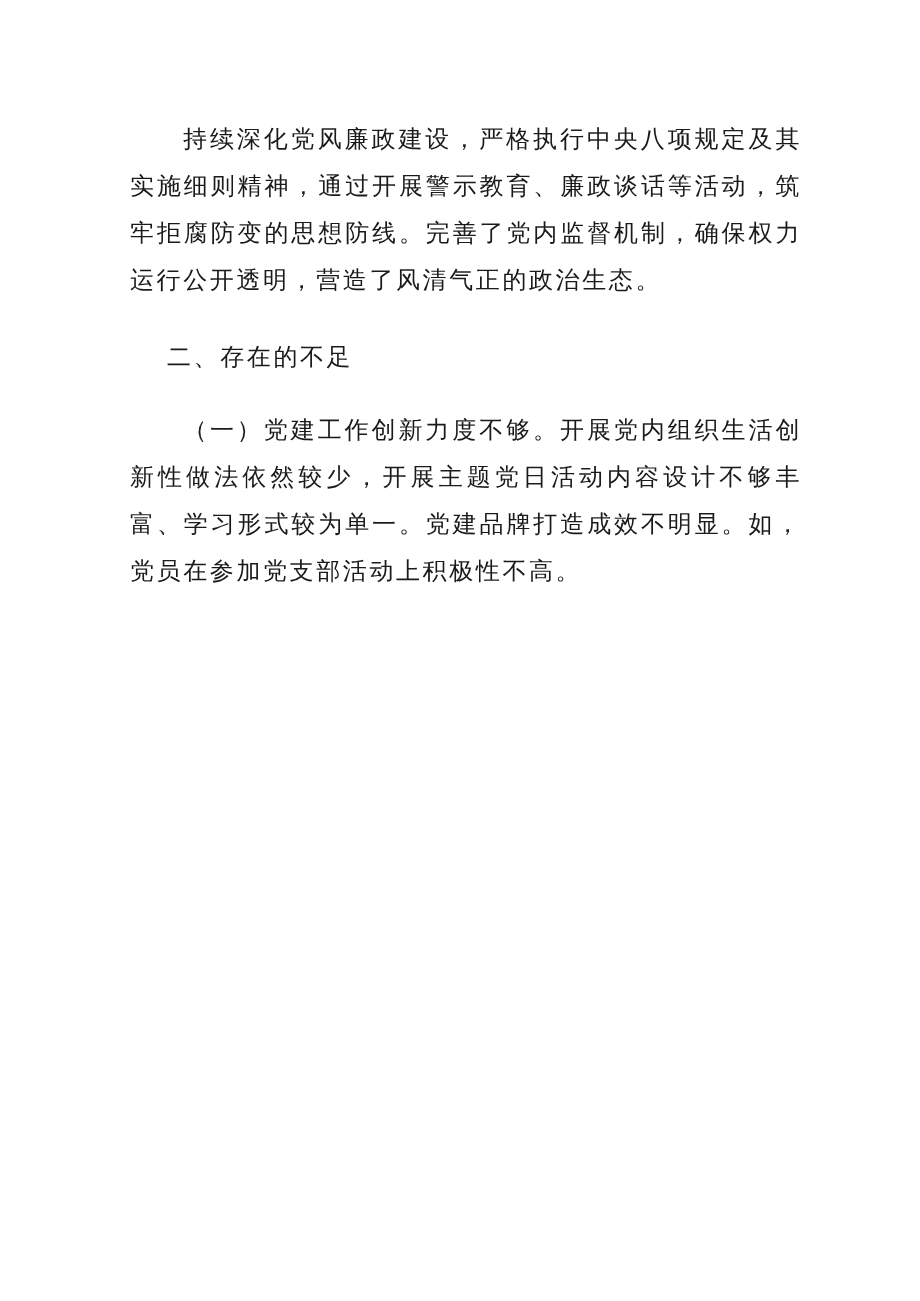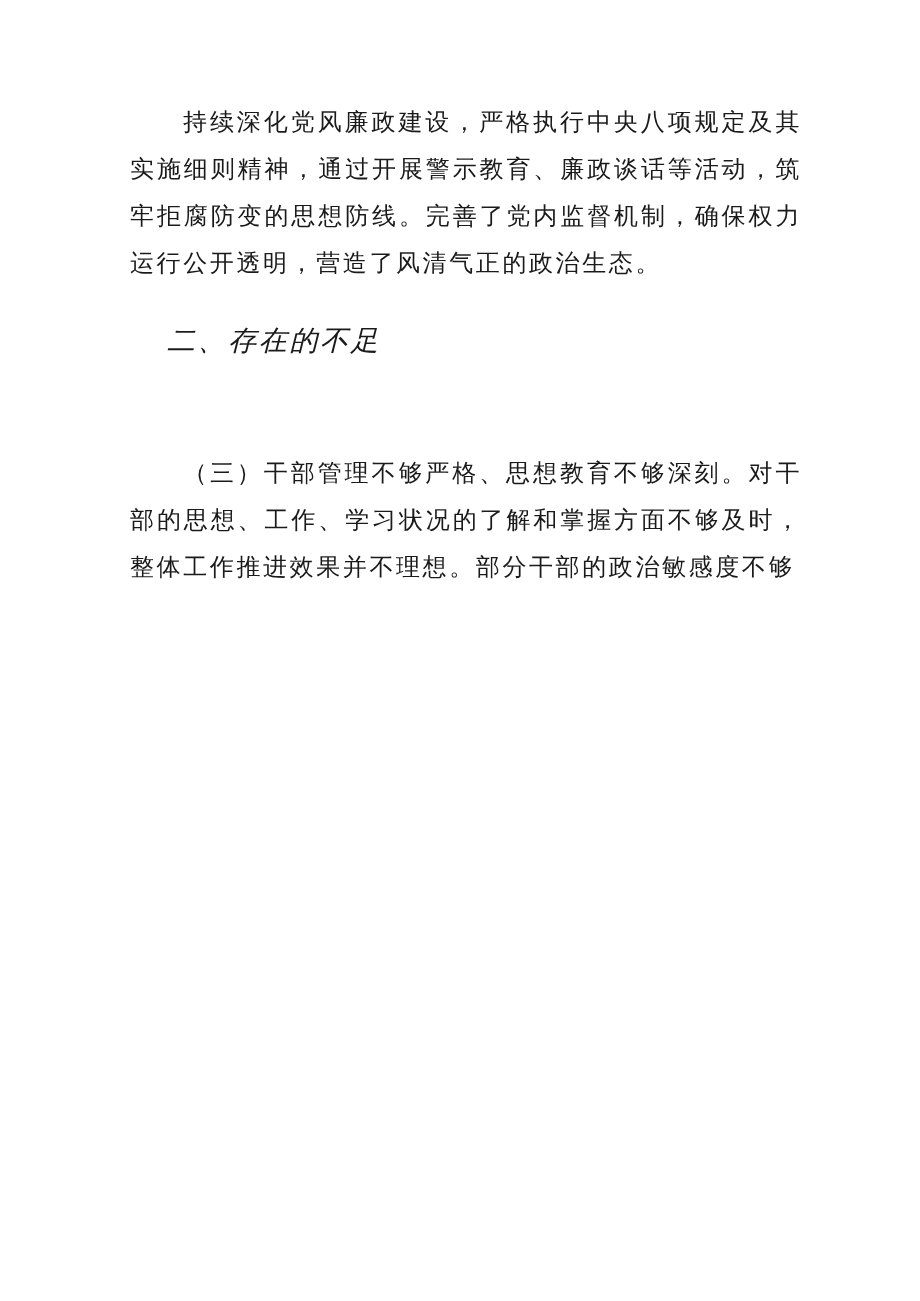--- a/index.html
+++ b/index.html
@@ -2,44 +2,43 @@
 <html><head>
 <meta charset="utf-8">
 <style>
   html, body { margin: 0; padding: 0; }
   body {
     width: 920px; height: 1301px; background: #ffffff; overflow: hidden;
     position: relative;
     font-family: "DejaVu Serif", "Liberation Serif", serif;
     color: #1a1a1a;
   }
-  .page { position: absolute; left: 130px; top: 99px; width: 672px; }
+  .page { position: absolute; left: 130px; top: 116px; width: 672px; }
   .para {
     margin: 0;
     font-size: 24px;
     line-height: 47px;
     text-indent: 53px;
     text-align: justify;
     letter-spacing: 2.6px;
   }
   .heading {
     margin: 0;
-    font-size: 28px;
+    font-size: 24px;
     line-height: 47px;
     text-indent: 37px;
     letter-spacing: 2.6px;
-    font-style: italic;
   }
   .gap { height: 30px; }
   .gap-sm { height: 26px; }
 </style>
 </head>
 <body>
 
 <div class="page">
   <p class="para">持续深化党风廉政建设，严格执行中央八项规定及其实施细则精神，通过开展警示教育、廉政谈话等活动，筑牢拒腐防变的思想防线。完善了党内监督机制，确保权力运行公开透明，营造了风清气正的政治生态。</p>
   <div class="gap"></div>
   <p class="heading">二、存在的不足</p>
   <div class="gap-sm"></div>
+  <p class="para">（一）党建工作创新力度不够。开展党内组织生活创新性做法依然较少，开展主题党日活动内容设计不够丰富、学习形式较为单一。党建品牌打造成效不明显。如，党员在参加党支部活动上积极性不高。</p>
   <div class="gap"></div>
   <div class="gap"></div>
-  <p class="para">（三）干部管理不够严格、思想教育不够深刻。对干部的思想、工作、学习状况的了解和掌握方面不够及时，整体工作推进效果并不理想。部分干部的政治敏感度不够</p>
 </div>
 
 </body></html>

